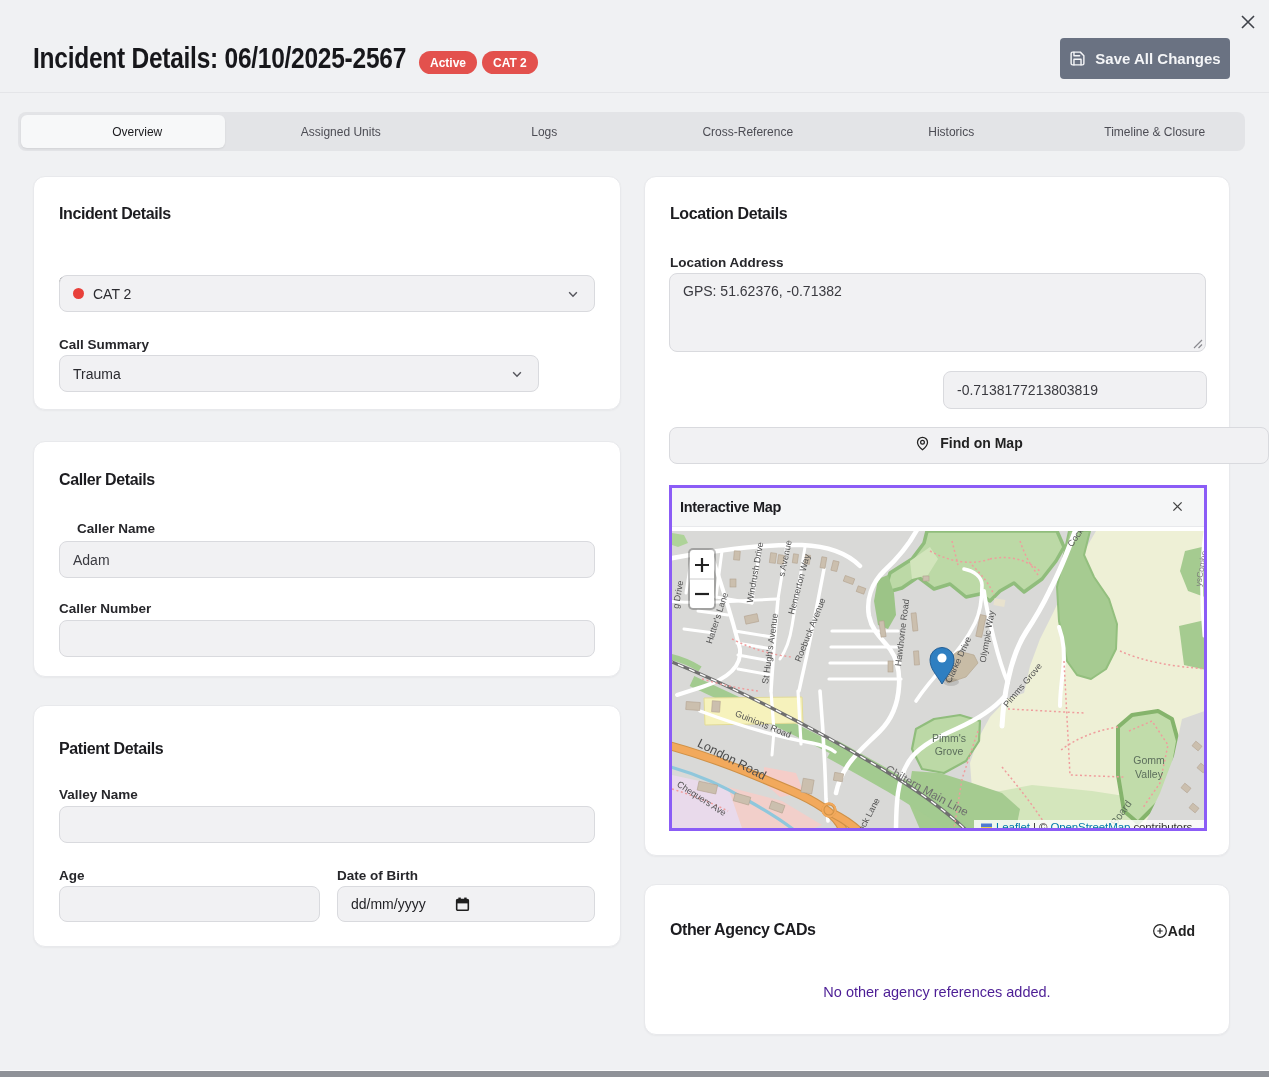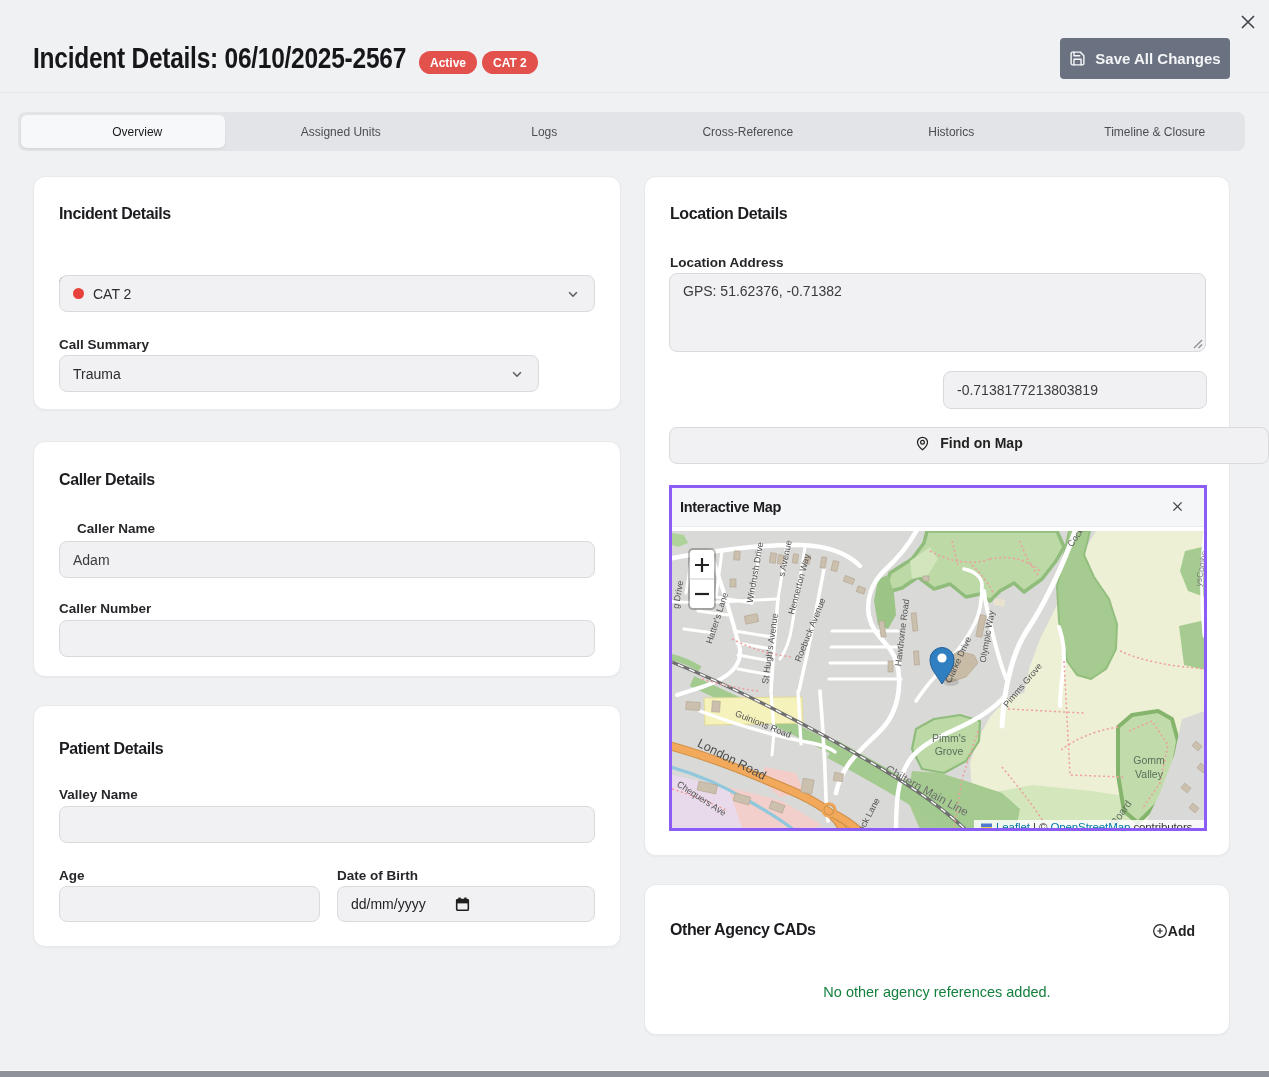--- a/index.html
+++ b/index.html
@@ -302,18 +302,18 @@
 
   <div class="card" style="left:644px; top:884px; width:586px; height:151px;">
     <div class="ctitle" style="left:25px; top:36px;">Other Agency CADs</div>
     <div style="position:absolute; right:34px; top:38px; display:flex; align-items:center; font-size:14px; font-weight:700; color:#222;">
       <svg width="16" height="16" viewBox="0 0 24 24" fill="none" stroke="#222" stroke-width="1.8">
           <circle cx="12" cy="12" r="9.5"></circle>
           <path d="M12 8v8M8 12h8"></path>
         </svg>
       <span>Add</span>
     </div>
-    <div style="position:absolute; left:0; top:99px; width:100%; text-align:center; font-size:14.5px; color:#15803d;">No other agency references added.</div>
+    <div style="position:absolute; left:0; top:99px; width:100%; text-align:center; font-size:14.5px; color:#4c1d95;">No other agency references added.</div>
   </div>
 
   <div class="botline"></div>
   <div class="botstrip"></div>
 </div>
 
 </body></html>

